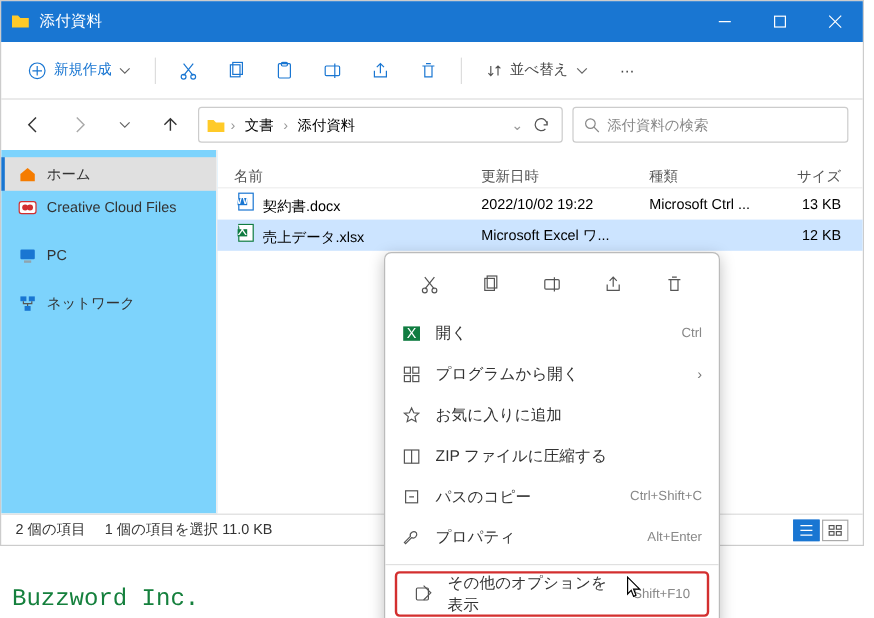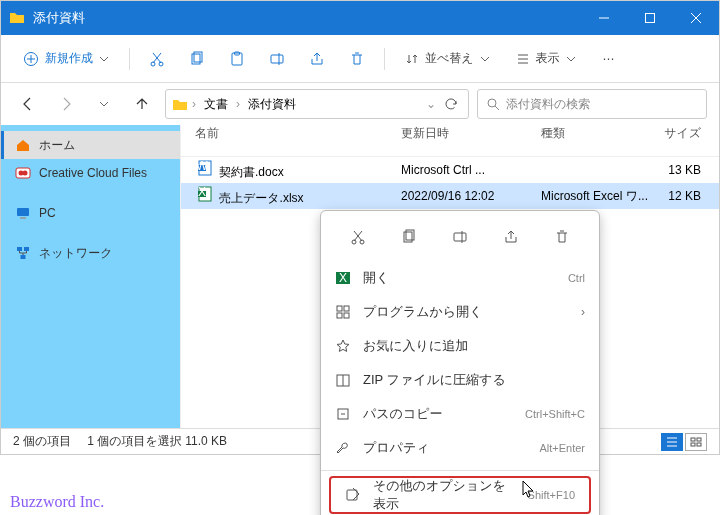--- a/index.html
+++ b/index.html
@@ -22,21 +22,21 @@
 .bc-item{padding:2px 4px}
 .bc-sep{color:#999}
 .bc-fill{flex:1}
 .bc-refresh{padding:4px;color:#555}
 .searchbox{width:230px;height:30px;border:1px solid #ccc;border-radius:3px;display:flex;align-items:center;padding:0 8px;gap:6px;color:#888}
 .body{flex:1;display:flex;overflow:hidden}
 .sidebar{width:180px;border-right:1px solid #eee;padding:6px 0;background:#7dd3fc}
 .sb-item{height:28px;display:flex;align-items:center;padding:0 14px;gap:8px;color:#333}
 .sb-item.selected{background:#e0e0e0;border-left:3px solid #1976d2;padding-left:11px}
 .filearea{flex:1;display:flex;flex-direction:column}
-.fh{height:32px;display:flex;align-items:flex-start;border-bottom:1px solid #eee;color:#555}
+.fh{height:32px;display:flex;align-items:flex-end;border-bottom:1px solid #eee;color:#555}
 .col-name{width:220px;padding-left:14px}
 .col-date{width:140px}
 .col-type{width:120px}
 .col-size{flex:1;text-align:right;padding-right:18px}
 .row{height:26px;display:flex;align-items:center}
 .row.selected{background:#cce4ff}
 .row .cell{white-space:nowrap;overflow:hidden;text-overflow:ellipsis}
 .row .ico{width:20px;display:inline-flex;justify-content:center;margin-right:4px}
 .statusbar{height:26px;border-top:1px solid #ddd;display:flex;align-items:center;padding:0 12px;gap:16px;color:#333;font-size:12px}
 .viewbtns{margin-left:auto;display:flex;gap:2px}
@@ -45,21 +45,21 @@
 .ctxmenu{position:absolute;left:320px;top:210px;width:280px;background:#fff;border:1px solid #bbb;border-radius:6px;box-shadow:0 4px 12px rgba(0,0,0,0.25);padding:6px 0;z-index:10}
 .ctx-actions{display:flex;justify-content:space-around;padding:6px 12px 10px 12px}
 .ctx-act{width:32px;height:28px;display:flex;align-items:center;justify-content:center;color:#555;border-radius:4px}
 .ctx-item{height:34px;display:flex;align-items:center;padding:0 14px;gap:12px;color:#333}
 .ctx-item .lab{flex:1;font-size:13px}
 .ctx-item .short{color:#888;font-size:11px}
 .ctx-item .arrow{color:#777}
 .ctx-sep{height:1px;background:#e0e0e0;margin:5px 0}
 .ctx-hl{margin:4px 8px;border:2px solid #d32f2f;border-radius:4px}
 .ctx-hl .ctx-item{height:34px}
-.watermark{position:absolute;left:10px;bottom:4px;font-size:16px;color:#8b5cf6;font-family:Liberation Serif, serif}
+.watermark{position:absolute;left:10px;bottom:4px;font-size:20px;color:#15803d;font-family:Liberation Mono, monospace}
 .cursor{position:absolute;left:522px;top:480px;z-index:20}
 svg{display:block}
 </style>
 </head>
 <body>
 
 <div class="window">
   <div class="titlebar">
     <span class="folder-ico">
       <svg width="16" height="16">
@@ -132,29 +132,20 @@
         <svg width="16" height="16">
           <path d="M3 4h10M5 4v9h6V4M6 2h4" fill="none" stroke="#1976d2"></path>
         </svg>
       </div>
     <div class="sep"></div>
     <div class="tbtn">
       <svg width="14" height="14">
           <path d="M4 3v8M2 9l2 2 2-2M10 11V3M8 5l2-2 2 2" fill="none" stroke="#555"></path>
         </svg>
       <span>並べ替え</span>
-      <svg width="10" height="10">
-          <path d="M1 3l4 4 4-4" fill="none" stroke="#666"></path>
-        </svg>
-    </div>
-    <div class="tbtn">
-      <svg width="14" height="14">
-          <path d="M2 3h10M2 7h10M2 11h10" stroke="#555"></path>
-        </svg>
-      <span>表示</span>
       <svg width="10" height="10">
           <path d="M1 3l4 4 4-4" fill="none" stroke="#666"></path>
         </svg>
     </div>
     <div class="tbtn icon-only">⋯</div>
   </div>
 
   <div class="navrow">
     <div class="navarrow active">
         <svg width="16" height="16">
@@ -245,32 +236,32 @@
         <div class="col-size">サイズ</div>
       </div>
       <div class="row">
         <div class="col-name cell"><span class="ico">
               <svg width="16" height="16">
                 <rect x="2" y="1" width="12" height="14" fill="#fff" stroke="#1976d2"></rect>
                 <rect x="1" y="5" width="8" height="6" fill="#1976d2"></rect>
                 <text x="5" y="10" font-size="6" fill="#fff" text-anchor="middle">W</text>
               </svg>
             </span><span>契約書.docx</span></div>
+        <div class="col-date cell">2022/10/02 19:22</div>
         <div class="col-type cell">Microsoft Ctrl ...</div>
         <div class="col-size cell">13 KB</div>
       </div>
       <div class="row selected">
         <div class="col-name cell"><span class="ico">
               <svg width="16" height="16">
                 <rect x="2" y="1" width="12" height="14" fill="#fff" stroke="#107c41"></rect>
                 <rect x="1" y="5" width="8" height="6" fill="#107c41"></rect>
                 <text x="5" y="10" font-size="6" fill="#fff" text-anchor="middle">X</text>
               </svg>
             </span><span>売上データ.xlsx</span></div>
-        <div class="col-date cell">2022/09/16 12:02</div>
         <div class="col-type cell">Microsoft Excel ワ...</div>
         <div class="col-size cell">12 KB</div>
       </div>
     </div>
   </div>
 
   <div class="statusbar">
     <span>2 個の項目</span>
     <span>1 個の項目を選択  11.0 KB</span>
     <div class="viewbtns">

